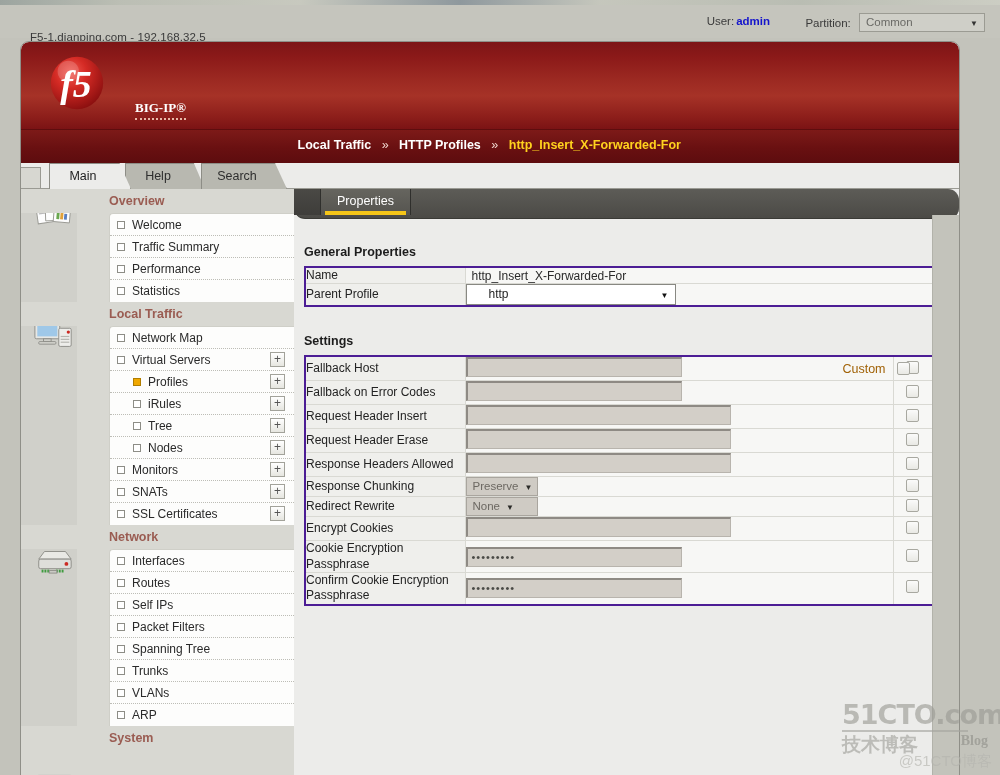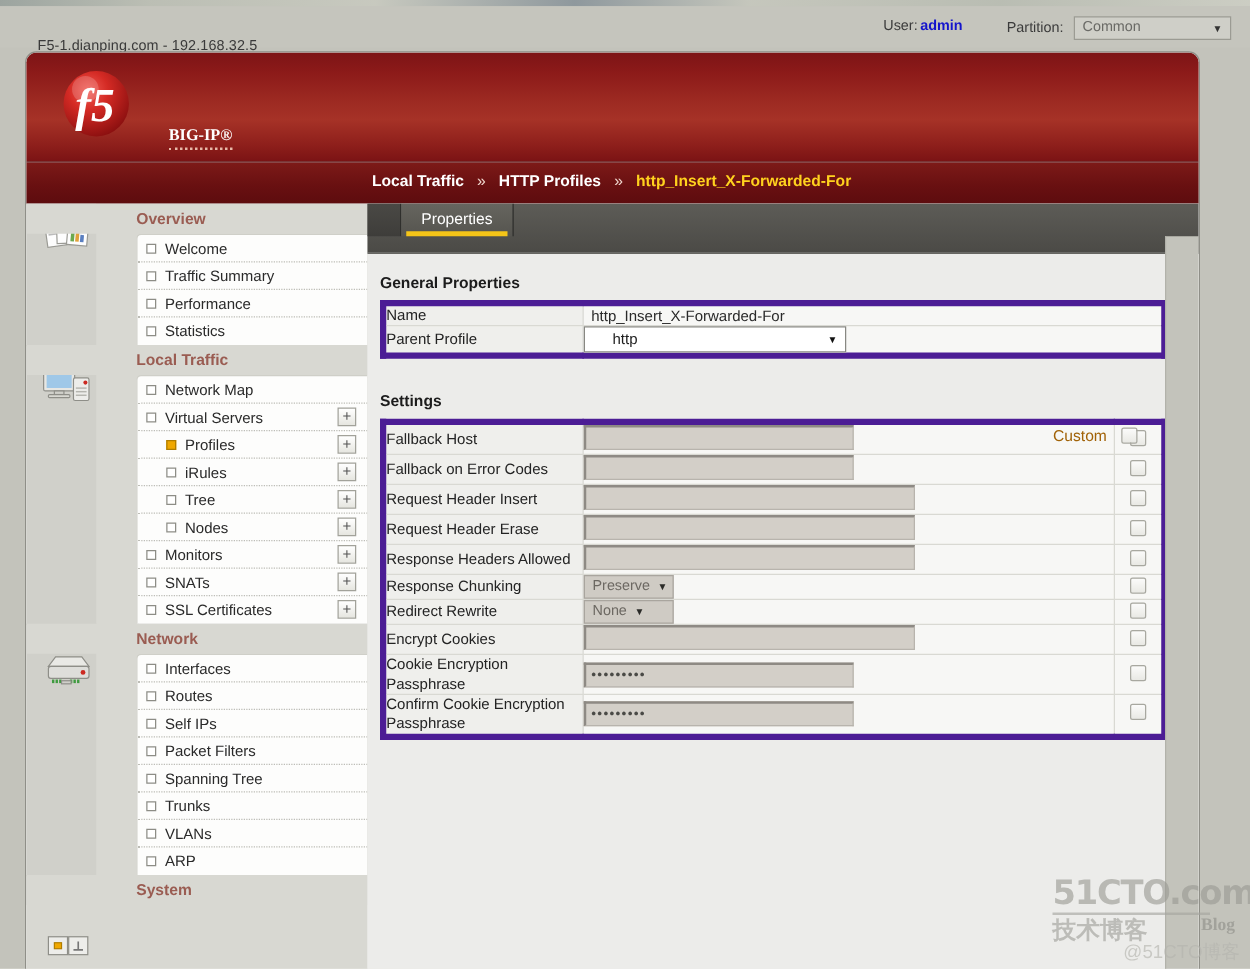--- a/index.html
+++ b/index.html
@@ -165,23 +165,24 @@
   .side-icon {
     position: absolute; left: 12px; width: 42px; height: 34px;
   }
 
   
   .content {
     position: absolute; left: 273px; top: 0; right: 0; height: 613px;
     background: #ececea;
   }
   .ctab-bar {
-    position: relative; height: 40px;
+    position: relative; height: 30px;
     background: linear-gradient(180deg,#5d5c57 0%,#4b4a46 100%);
     border-bottom: 1px solid #3a3a36;
+    border-radius: 11px;
   }
   .ctab-stub {
     position: absolute; left: 0; top: 0; width: 27px; height: 26px;
     background: linear-gradient(180deg,#4a4945 0%,#3e3d3a 100%);
     border-right: 1px solid #2f2f2c;
   }
   .ctab {
     position: absolute; left: 27px; top: 0; height: 26px;
     line-height: 24px; padding: 0 16px;
     font-size: 12.5px; color: #fff;
@@ -211,21 +212,21 @@
   }
   .cbox {
     display: inline-block; width: 13px; height: 13px; vertical-align: -2px;
     background: linear-gradient(180deg,#fbfbfa 0%,#e9e9e4 100%);
     border: 1px solid #a8a8a0; border-radius: 2px; margin-left: 8px;
   }
 
   table.grid {
     border-collapse: collapse; margin-left: 10px;
     width: 630px; background: #f7f7f5;
-    border: 5px solid #4c1d95;
+    border: 2px solid #4c1d95;
     font-size: 12px;
   }
   table.grid td {
     border: 1px solid #d9d9d3; padding: 0;
     vertical-align: middle;
   }
   td.lbl {
     width: 160px; padding: 7px 0 7px 12px;
     color: #232323; background: #efefec;
     line-height: 1.28;
@@ -346,20 +347,26 @@
   <div class="crumbbar">
     <div class="crumbs">
       <span>Local Traffic</span>
       <span class="sep">»</span>
       <span>HTTP Profiles</span>
       <span class="sep">»</span>
       <span class="cur">http_Insert_X-Forwarded-For</span>
     </div>
   </div>
 
+  <div class="maintabs">
+    <div class="tabs-leftstub"></div>
+    <div class="mtab t0 active">Main</div>
+    <div class="mtab t1">Help</div>
+    <div class="mtab t2">Search</div>
+  </div>
 
   <div class="body-split">
 
     <div class="sidebar">
       <div class="side-icons">
           <div class="sgroup-band" style="top: 537px; height: 24px;"></div>
           <div class="sgroup-band" style="top: 336px; height: 201px;"></div>
           <div class="sgroup-band" style="top: 113px; height: 223px;"></div>
           <div class="sgroup-band" style="top: 0px; height: 113px;"></div>
 

